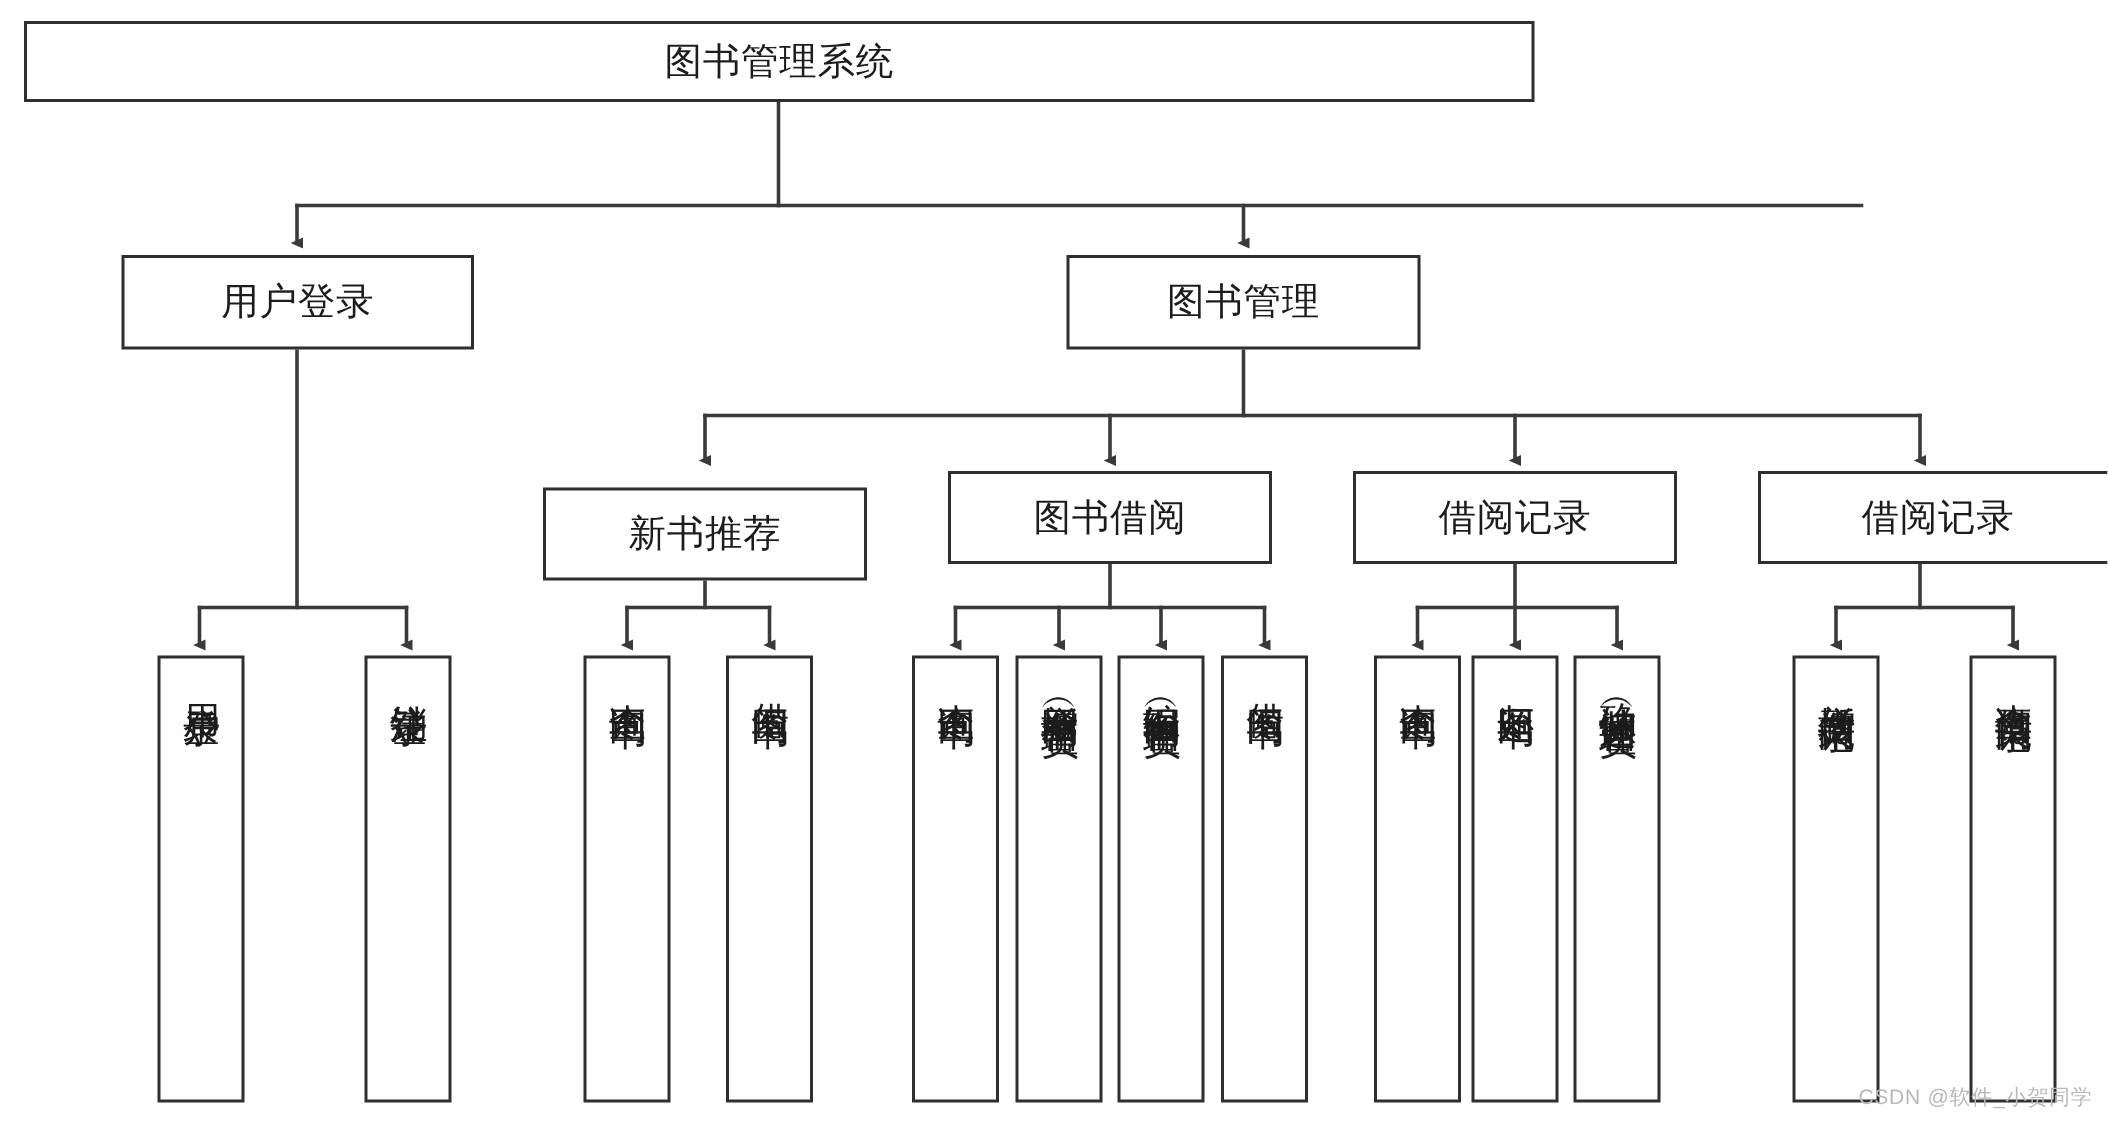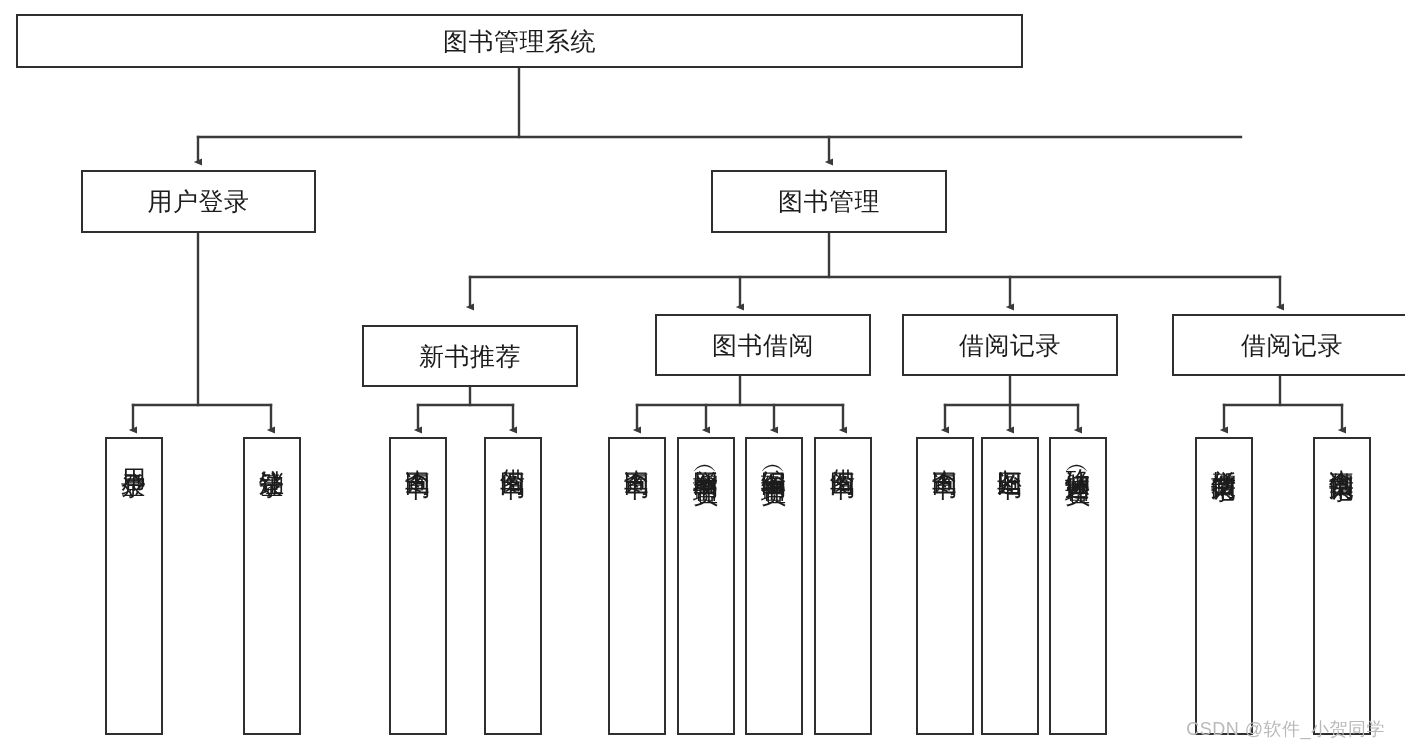--- a/index.html
+++ b/index.html
@@ -60,23 +60,23 @@
   .node.vert .node-label {
     writing-mode: vertical-rl;
     text-orientation: upright;
     font-size: 25px;
     line-height: 1.12;
     letter-spacing: 2px;
     white-space: nowrap;
   }
   #watermark {
     position: absolute;
-    right: 20px;
+    right: 10px;
     bottom: 6px;
-    font-size: 18px;
+    font-size: 14px;
     color: #b9b9b9;
     letter-spacing: 0.5px;
     white-space: nowrap;
     pointer-events: none;
   }
 </style>
 </head>
 <body>
 
 <div id="diagram-root">
@@ -138,21 +138,21 @@
   <div class="node horiz" style="left:81px; top:170px; width:235px; height:63px;">
     <span class="node-label">用户登录</span>
   </div>
   <div class="node horiz" style="left:711px; top:170px; width:236px; height:63px;">
     <span class="node-label">图书管理</span>
   </div>
 
   <div class="node horiz" style="left:362px; top:314px; width:216px; height:62px;margin-top:11px;">
     <span class="node-label">新书推荐</span>
   </div>
-  <div class="node horiz" style="left:655px; top:314px; width:216px; height:62px;">
+  <div class="node horiz" style="left:632px; top:314px; width:216px; height:62px;">
     <span class="node-label">图书借阅</span>
   </div>
   <div class="node horiz" style="left:902px; top:314px; width:216px; height:62px;">
     <span class="node-label">借阅记录</span>
   </div>
   <div class="node horiz" style="left:1172px; top:314px; width:240px; height:62px;">
     <span class="node-label">借阅记录</span>
   </div>
 
   <div class="node vert" style="left:105px; top:437px; width:58px; height:298px;">

